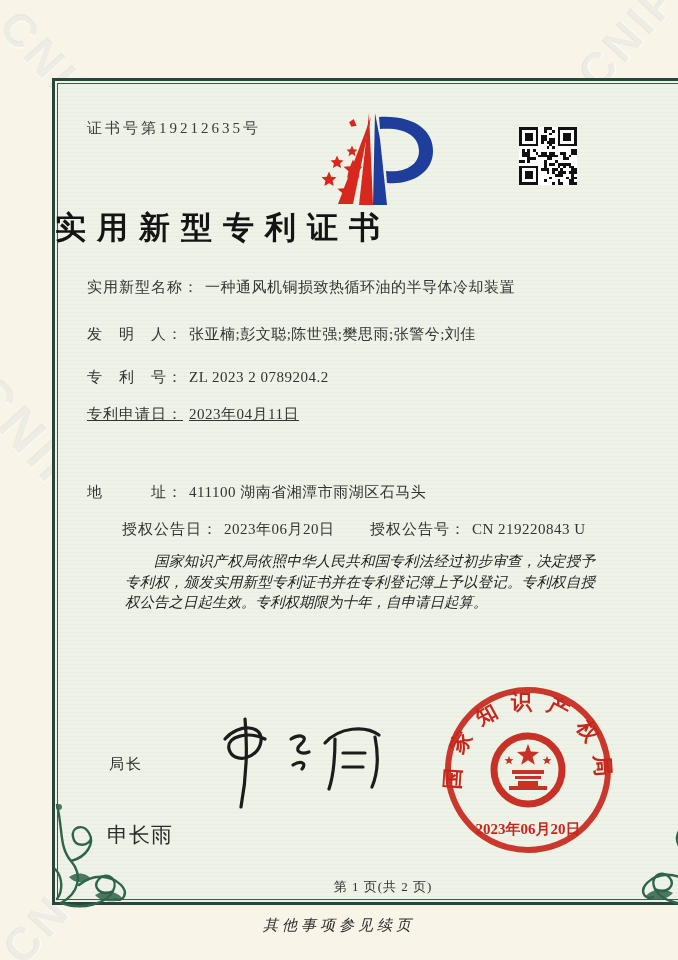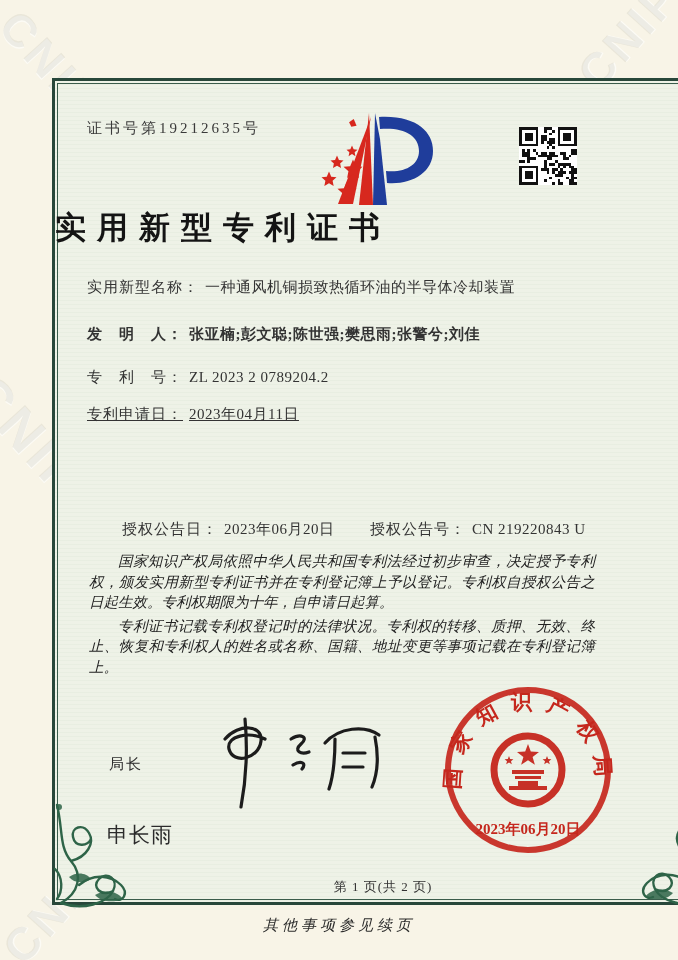--- a/index.html
+++ b/index.html
@@ -53,29 +53,29 @@
     text-align:left;
     font-size:31px; font-weight:bold; letter-spacing:11px;
     color:#141414;
   }
   .field {
     position:absolute; left:32px; width:520px;
     font-size:15px; color:#333; white-space:nowrap;
   }
   .flabel { letter-spacing:1px; }
   .fvalue { margin-left:6px; letter-spacing:0.5px; }
-  .r1{top:197px;} .r2{top:244px;font-weight:bold;} .r3{top:287px;} .r4{top:324px;text-decoration:underline;}
+  .r1{top:197px;} .r2{top:244px;} .r3{top:287px;} .r4{top:324px;text-decoration:underline;}
   .r5{top:362px;} .r6{top:402px;} .r7{top:439px;margin-left:35px;}
   .pair2 { position:absolute; left:248px; top:0; }
   .paragraphs {
     position:absolute; left:34px; top:470px; width:506px;
     font-size:14.5px; font-style:italic; line-height:1.42;
     color:#222; text-align:justify;
   }
-  .paragraphs p { text-indent:2em; margin-bottom:3px; }
+  .paragraphs p { text-indent:2em; margin-bottom:3px;margin-left:36px; }
   .sig-title { position:absolute; left:54px; top:674px; font-size:15px; letter-spacing:2px; }
   .sig-name  { position:absolute; left:52px; top:740px; font-size:21px; letter-spacing:1px; }
   .signature-svg { position:absolute; left:128px; top:628px; }
   .seal-svg { position:absolute; left:383px; top:601px; }
   .page-info {
     position:absolute; top:797px; left:0; width:100%;
     text-align:center; font-size:13px; color:#333; letter-spacing:1px;
   }
   .ornament-bl { position:absolute; left:-6px; bottom:-12px; }
   .ornament-br { position:absolute; right:-8px; bottom:-10px; transform:scaleX(-1); }
@@ -252,30 +252,32 @@
     </div>
     <div class="field r2">
       <span class="flabel">发　明　人：</span><span class="fvalue">张亚楠;彭文聪;陈世强;樊思雨;张警兮;刘佳</span>
     </div>
     <div class="field r3">
       <span class="flabel">专　利　号：</span><span class="fvalue">ZL 2023 2 0789204.2</span>
     </div>
     <div class="field r4">
       <span class="flabel">专利申请日：</span><span class="fvalue">2023年04月11日</span>
     </div>
+    <div class="field r6">
+      <span class="flabel">地　　　址：</span><span class="fvalue">411100 湖南省湘潭市雨湖区石马头</span>
+    </div>
     <div class="field r7">
       <span class="flabel">授权公告日：</span><span class="fvalue">2023年06月20日</span>
       <span class="pair2">
         <span class="flabel">授权公告号：</span><span class="fvalue">CN 219220843 U</span>
       </span>
     </div>
 
     <div class="paragraphs">
       <p>国家知识产权局依照中华人民共和国专利法经过初步审查，决定授予专利权，颁发实用新型专利证书并在专利登记簿上予以登记。专利权自授权公告之日起生效。专利权期限为十年，自申请日起算。</p>
-      <p>专利证书记载专利权登记时的法律状况。专利权的转移、质押、无效、终止、恢复和专利权人的姓名或名称、国籍、地址变更等事项记载在专利登记簿上。</p>
     </div>
 
     <div class="sig-title">局长</div>
     <div class="sig-name">申长雨</div>
 
     <svg class="signature-svg" width="210" height="105" viewBox="0 0 210 105">
       <g fill="none" stroke="#1c1c1c" stroke-width="3.2" stroke-linecap="round" stroke-linejoin="round">
         <path d="M42,30 C56,14 80,16 78,32 C76,50 50,56 46,40 C43,27 66,22 82,30"></path>
         <path d="M62,10 C64,32 64,66 58,98"></path>
         <path d="M108,30 C118,24 126,28 118,35 C110,42 118,46 126,43"></path>

